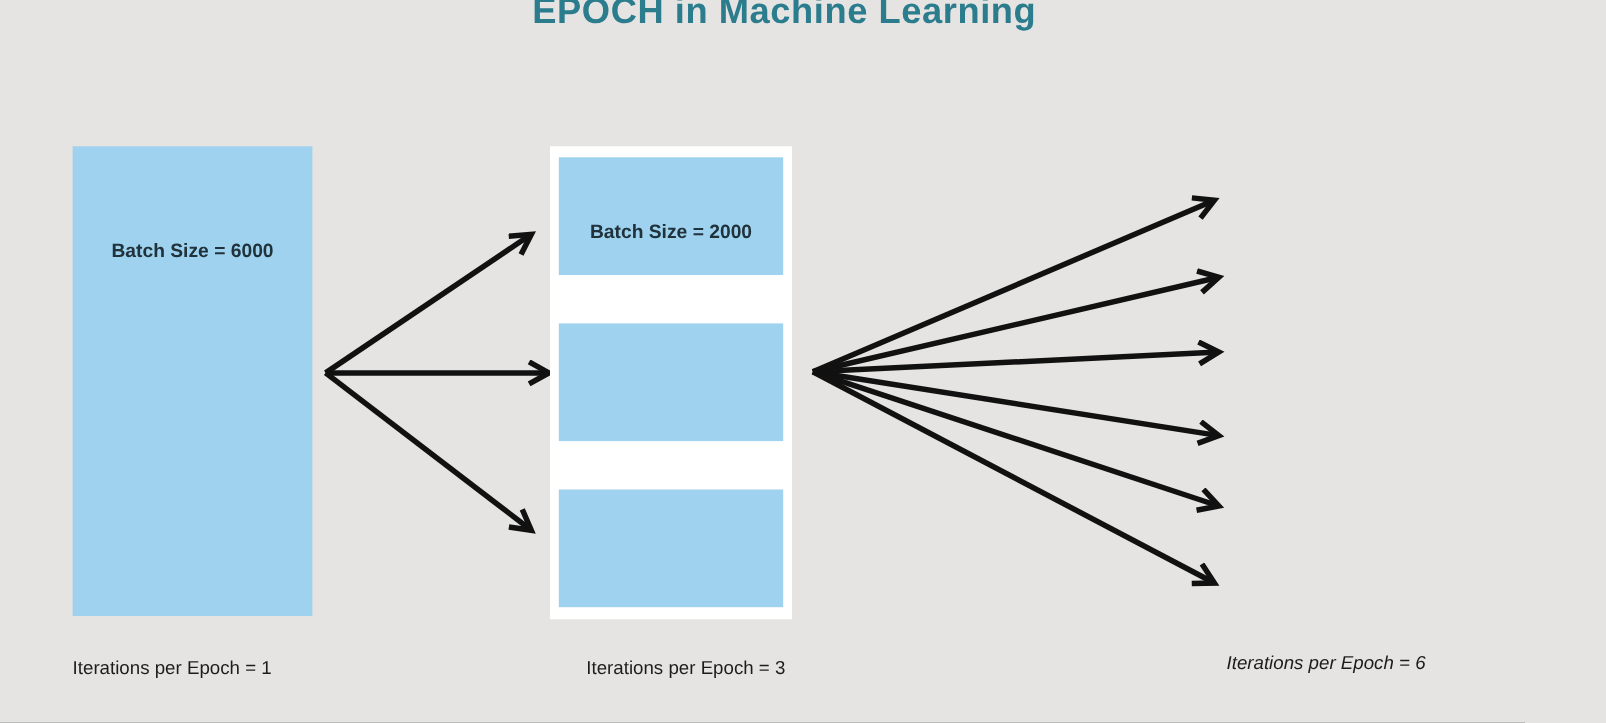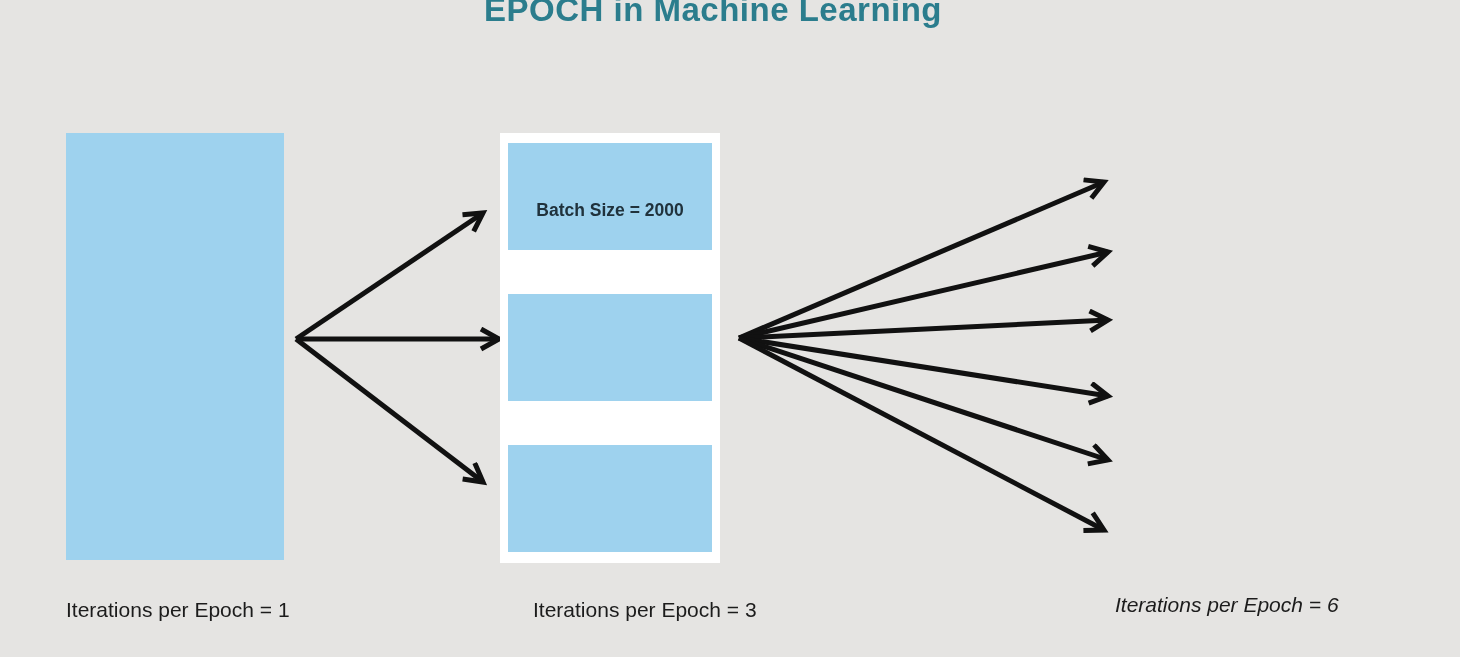--- a/index.html
+++ b/index.html
@@ -43,21 +43,21 @@
     text-align:center;
     font-size:17.5px;font-weight:600;
     color:var(--text-dark);
     pointer-events:none;
   }
   .col-left  .batch-label{top:85px;}
   .col-mid   .batch-label{top:46px;margin-top:21px;}
   .col-right .batch-label{top:24px;}
   .iter-label{
     position:absolute;
-    font-size:21px;font-weight:500;
+    font-size:17px;font-weight:500;
     color:var(--label);
   }
   .iter-1{left:66px;top:598px;}
   .iter-2{left:495px;top:598px;margin-left:38px;}
   .iter-3{left:1115px;top:593px;font-style:italic;}
   .arrow-layer{position:absolute;left:0;top:0;width:1460px;height:657px;}
   .arrow-layer line{stroke:var(--arrow);stroke-width:5;}
 </style>
 </head>
 <body>
@@ -82,20 +82,21 @@
     <line x1="739" y1="338" x2="1108" y2="320" marker-end="url(#head)"></line>
     <line x1="739" y1="338" x2="1108" y2="396" marker-end="url(#head)"></line>
     <line x1="739" y1="338" x2="1108" y2="460" marker-end="url(#head)"></line>
     <line x1="739" y1="338" x2="1104" y2="530" marker-end="url(#head)"></line>
   </svg>
 
   <div class="column col-left">
     <div class="blocks">
         <div class="block"></div>
       </div>
+    <div class="batch-label">Batch Size = 6000</div>
   </div>
 
   <div class="column col-mid">
     <div class="blocks">
         <div class="block"></div>
         <div class="block"></div>
         <div class="block"></div>
       </div>
     <div class="batch-label">Batch Size = 2000</div>
   </div>

